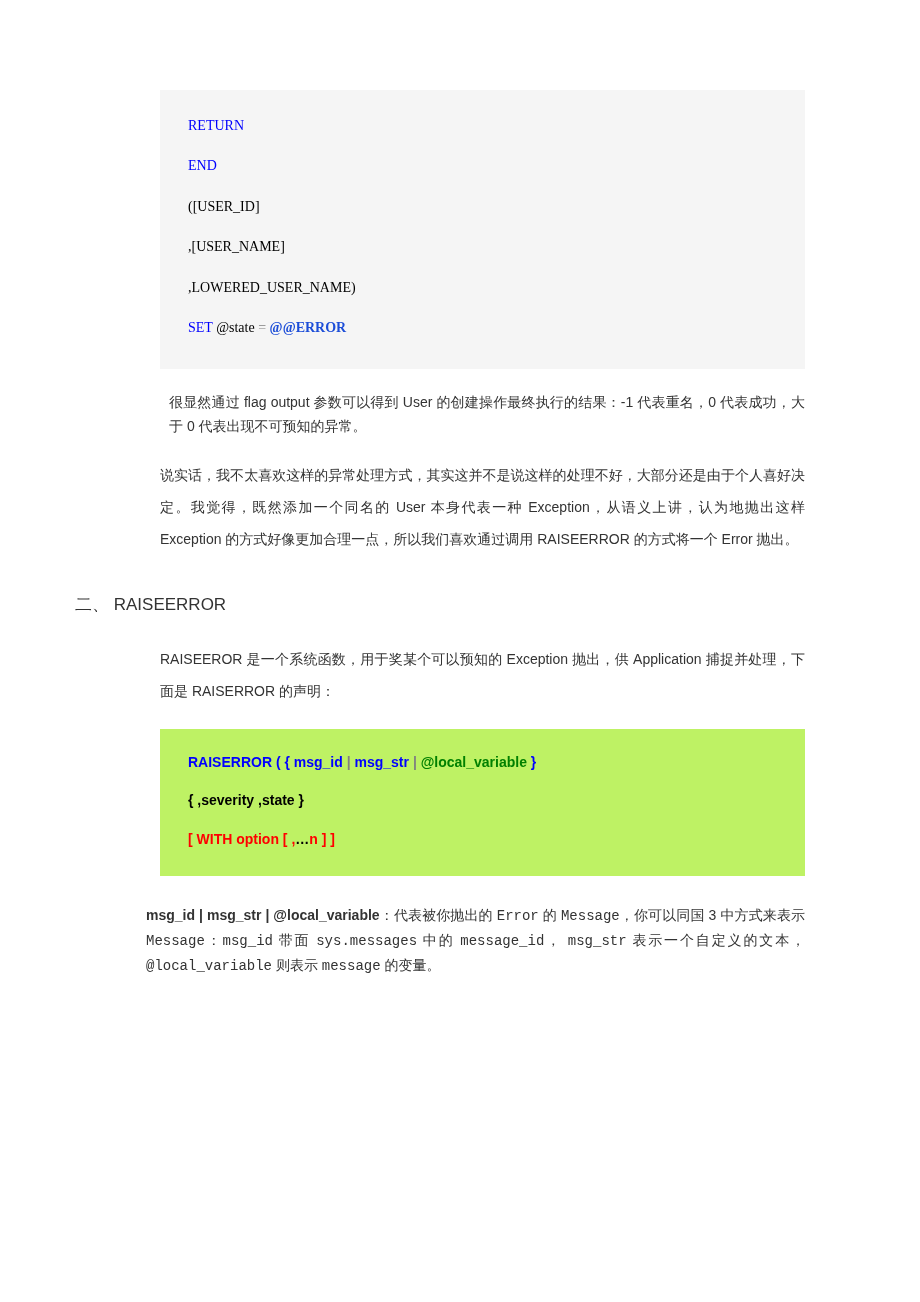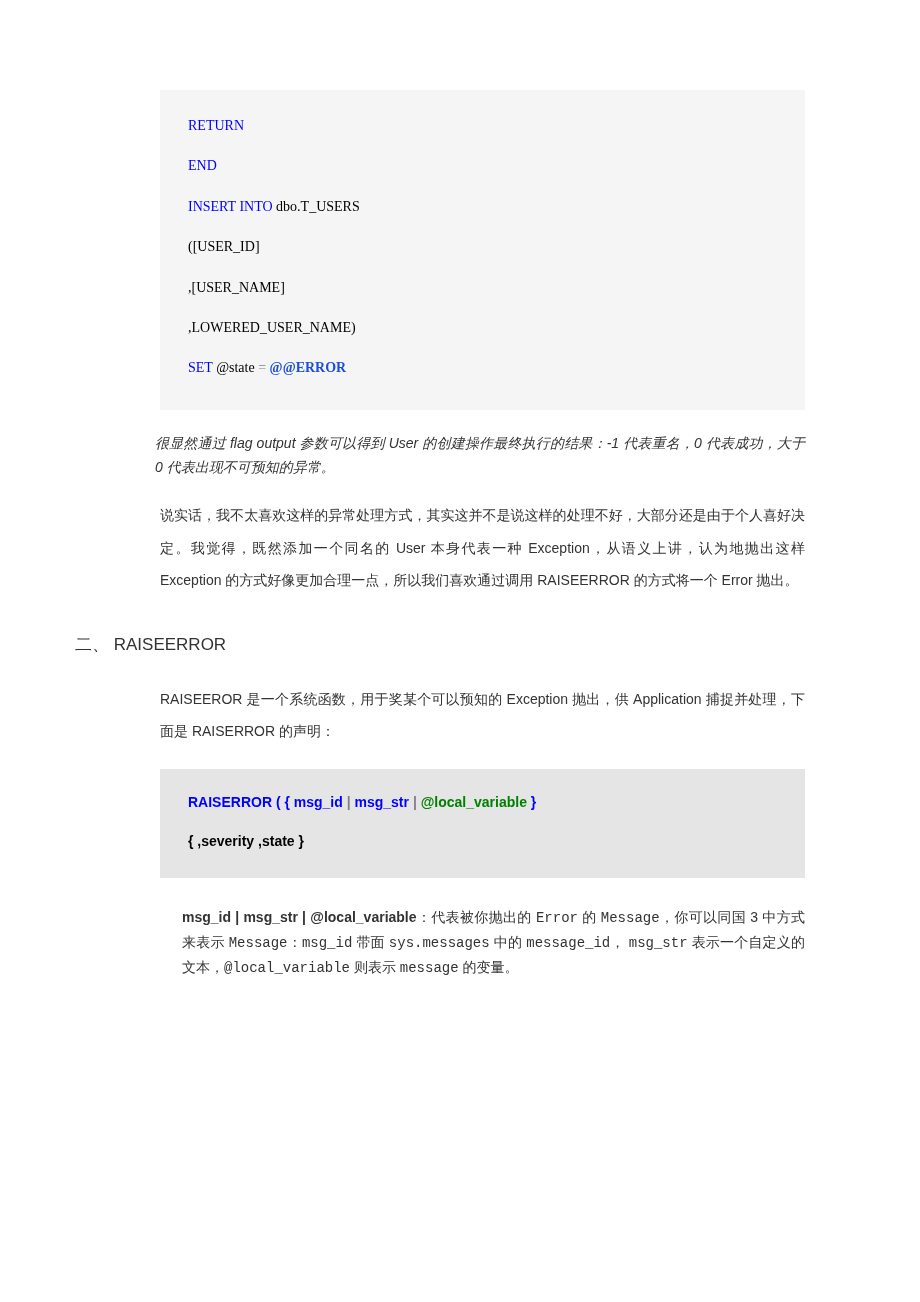--- a/index.html
+++ b/index.html
@@ -25,80 +25,79 @@
   }
   .code-line:last-child { margin-bottom: 0; }
   .kw-blue { color: #0000ff; }
   .kw-black { color: #000000; }
   .kw-magenta { color: #ff00ff; }
   .kw-gray { color: #808080; }
   .bold { font-weight: bold; }
   .kw-red { color: #ff0000; }
   .kw-green { color: #008000; }
   .para {
-    margin-left: 40px;
+    margin-left: 54px;
     margin-bottom: 20px;
     line-height: 1.7;
     text-align: justify;
-    font-style: italic;
   }
   .para-wide {
     margin-left: 45px;
     margin-bottom: 22px;
     line-height: 2.3;
     text-align: justify;
   }
   .section-heading {
     margin-left: -40px;
     margin-top: 35px;
     margin-bottom: 25px;
     font-size: 17px;
     color: #333;
   }
   .mono-inline { font-family: "Courier New", monospace; }
   .code-block2 {
-    background: #e5e5e5;
+    background: #bef264;
     padding: 22px 28px 26px 28px;
     margin-left: 45px;
     margin-bottom: 28px;
     font-family: "Segoe UI", Arial, sans-serif;
     font-size: 14px;
   }
   .code-line2 {
     margin-bottom: 16px;
     font-weight: bold;
   }
   .code-line2:last-child { margin-bottom: 0; }
   .explain {
-    margin-left: 67px;
+    margin-left: 31px;
     line-height: 1.7;
     text-align: justify;
   }
 </style>
 </head>
 <body>
 
 <div class="code-block">
   <div class="code-line"><span class="kw-blue">RETURN</span></div>
   <div class="code-line"><span class="kw-blue">END</span></div>
-  <div class="code-line"><span class="kw-blue">INSERT INTO</span><span class="kw-black"> dbo.T_USERS</span></div>
   <div class="code-line kw-black">([USER_ID]</div>
   <div class="code-line kw-black">,[USER_NAME]</div>
   <div class="code-line kw-black">,LOWERED_USER_NAME)</div>
   <div class="code-line"><span class="kw-blue">SET</span><span class="kw-black"> @state </span><span class="kw-gray">=</span><span> </span><span class="bold" style="color:#1d4ed8;text-align:center;">@@ERROR</span></div>
 </div>
 
 <p class="para">很显然通过 flag output 参数可以得到 User 的创建操作最终执行的结果：-1 代表重名，0 代表成功，大于 0 代表出现不可预知的异常。</p>
 
 <p class="para-wide">说实话，我不太喜欢这样的异常处理方式，其实这并不是说这样的处理不好，大部分还是由于个人喜好决定。我觉得，既然添加一个同名的 User 本身代表一种 Exception，从语义上讲，认为地抛出这样 Exception 的方式好像更加合理一点，所以我们喜欢通过调用 RAISEERROR 的方式将一个 Error 抛出。</p>
 
 <p class="section-heading">二、 RAISEERROR</p>
 
 <p class="para-wide">RAISEEROR 是一个系统函数，用于奖某个可以预知的 Exception 抛出，供 Application 捕捉并处理，下面是 RAISERROR 的声明：</p>
 
 <div class="code-block2">
   <div class="code-line2"><span class="kw-blue">RAISERROR ( { msg_id </span><span class="kw-gray">|</span><span class="kw-blue"> msg_str </span><span class="kw-gray">|</span><span class="kw-green"> @local_variable </span><span class="kw-blue">}</span></div>
   <div class="code-line2 kw-black">{ ,severity ,state }</div>
+  <div class="code-line2"><span class="kw-red">[ WITH option [ ,</span><span class="kw-black">…</span><span class="kw-red">n ] ]</span></div>
 </div>
 
 <p class="explain">
   <span class="bold">msg_id | msg_str | @local_variable</span><span>：代表被你抛出的 </span><span class="mono-inline">Error</span><span> 的 </span><span class="mono-inline">Message</span><span>，你可以同国 3 中方式来表示 </span><span class="mono-inline">Message</span><span>：</span><span class="mono-inline">msg_id</span><span> 带面 </span><span class="mono-inline">sys.messages</span><span> 中的 </span><span class="mono-inline">message_id</span><span>， </span><span class="mono-inline">msg_str</span><span> 表示一个自定义的文本，</span><span class="mono-inline">@local_variable</span><span> 则表示 </span><span class="mono-inline">message</span><span> 的变量。</span>
 </p>
 
 </body></html>

